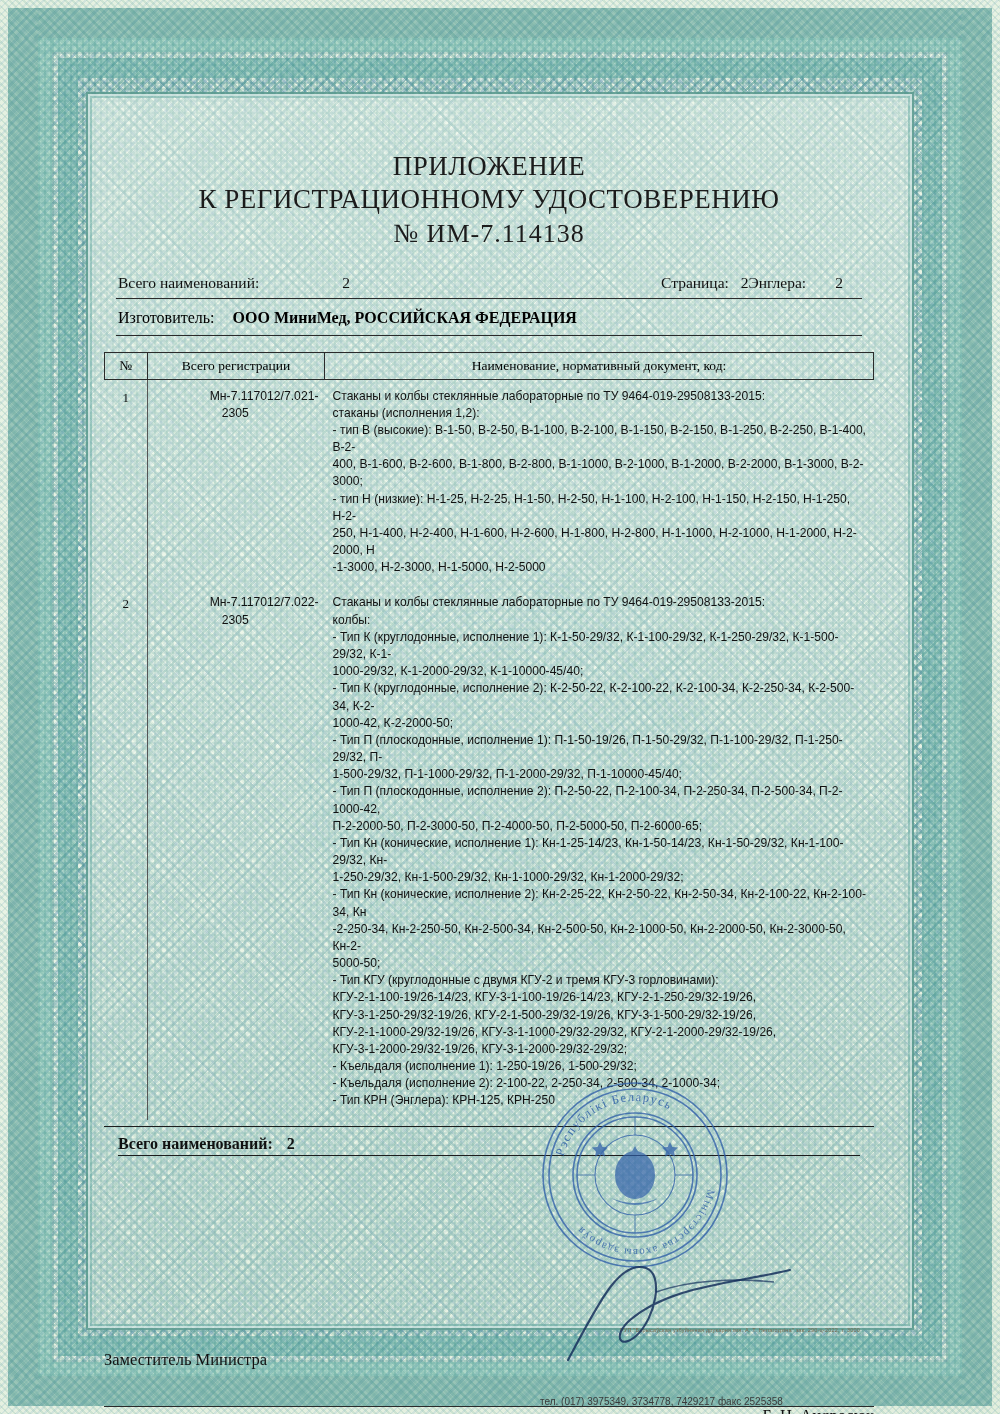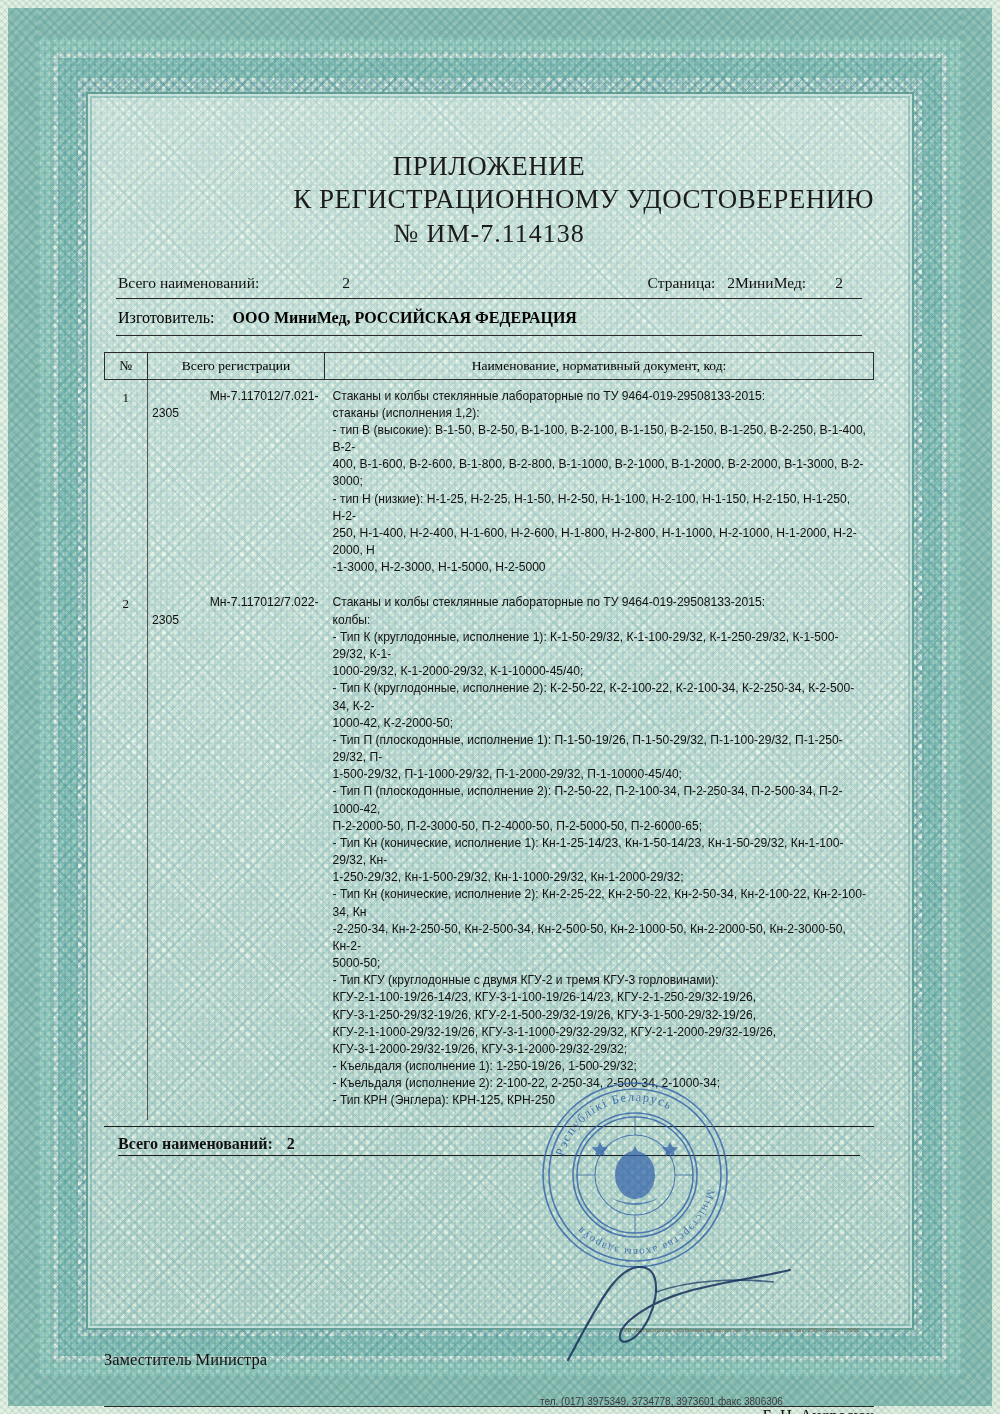--- a/index.html
+++ b/index.html
@@ -83,21 +83,21 @@
     z-index:5;
   }
   .title{
     text-align:center;
     font-size:27px;
     letter-spacing:.5px;
     color:#1b1b1b;
     line-height:1.22;
   }
   .title .l1{display:block;}
-  .title .l2{display:block;text-align:right;}
+  .title .l2{display:block;}
   .title .l3{display:block;font-size:26px;margin-top:2px;letter-spacing:1px;}
 
   .meta-row{
     margin-top:24px;
     display:flex;
     align-items:baseline;
     font-size:15.5px;
     color:#101010;
     padding:0 14px;
   }
@@ -152,21 +152,21 @@
   }
   td.c-reg{
     text-align:right;
     font-family:"Liberation Sans", sans-serif;
     font-size:12.2px;
     padding-right:6px;
     white-space:nowrap;
   }
   td.c-name{padding-left:8px;}
   td.c-name .line{display:block;}
-  .reg-second{display:block;text-align:left;}
+  .reg-second{display:block;text-align:center;}
 
   .total-row{
     margin-top:6px;
     border-top:1px solid #1d1d1d;
     padding:8px 14px 0 14px;
     font-size:16px;
     font-weight:bold;
     color:#111;
   }
   .total-row .num{margin-left:10px;}
@@ -228,21 +228,21 @@
   <div class="meta-row">
     <div class="m-a">
       <span class="lbl">Всего наименований:</span>
       <span class="val">2</span>
     </div>
     <div class="m-b">
       <span class="lbl">Страница:</span>
       <span class="val">2</span>
     </div>
     <div class="m-c">
-      <span class="lbl">МиниМед:</span>
+      <span class="lbl">Энглера:</span>
       <span class="val">2</span>
     </div>
   </div>
   <div class="rule"></div>
 
   <div class="maker">
     <span class="lbl">Изготовитель:</span>
     <span class="val">ООО МиниМед, РОССИЙСКАЯ ФЕДЕРАЦИЯ</span>
   </div>
   <div class="rule2"></div>
@@ -355,13 +355,13 @@
   <path d="M96 52 C130 40, 176 38, 214 42" fill="none" stroke="#16305c" stroke-width="1.6" opacity=".7"></path>
 </svg>
 
 <div class="signature-zone">
   <div class="sig-title">Заместитель Министра</div>
   <div class="sig-line"></div>
   <div class="sig-name">Б. Н. Андросюк</div>
 </div>
 
 <div class="printshop">РУП "Барысаўская узбуйненая друкарня імя. А. Т. Непагодзіна" зак. 290-ц-2022, т. 3000</div>
-<div class="phones">тел. (017)  3975349, 3734778, 3973601 факс 3806306</div>
+<div class="phones">тел. (017)  3975349, 3734778, 7429217 факс 2525358</div>
 
 </body></html>

